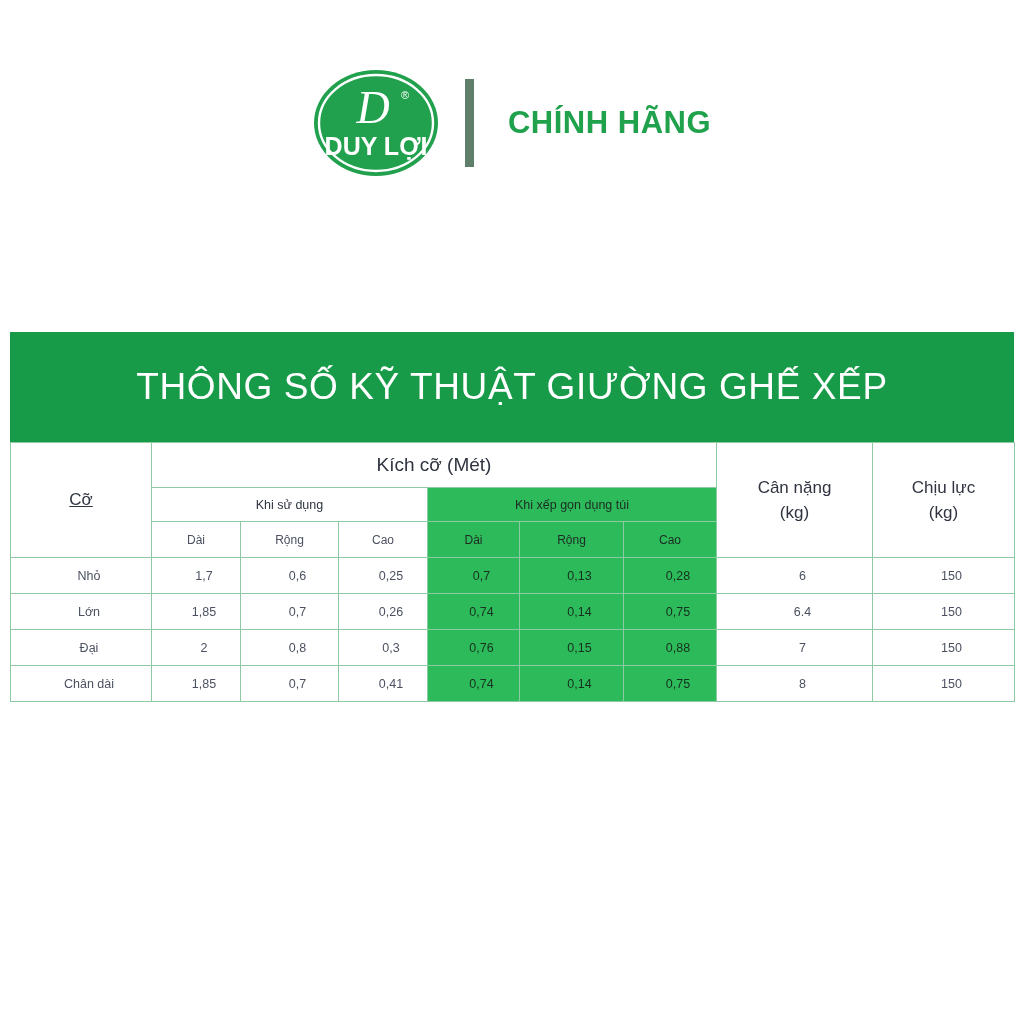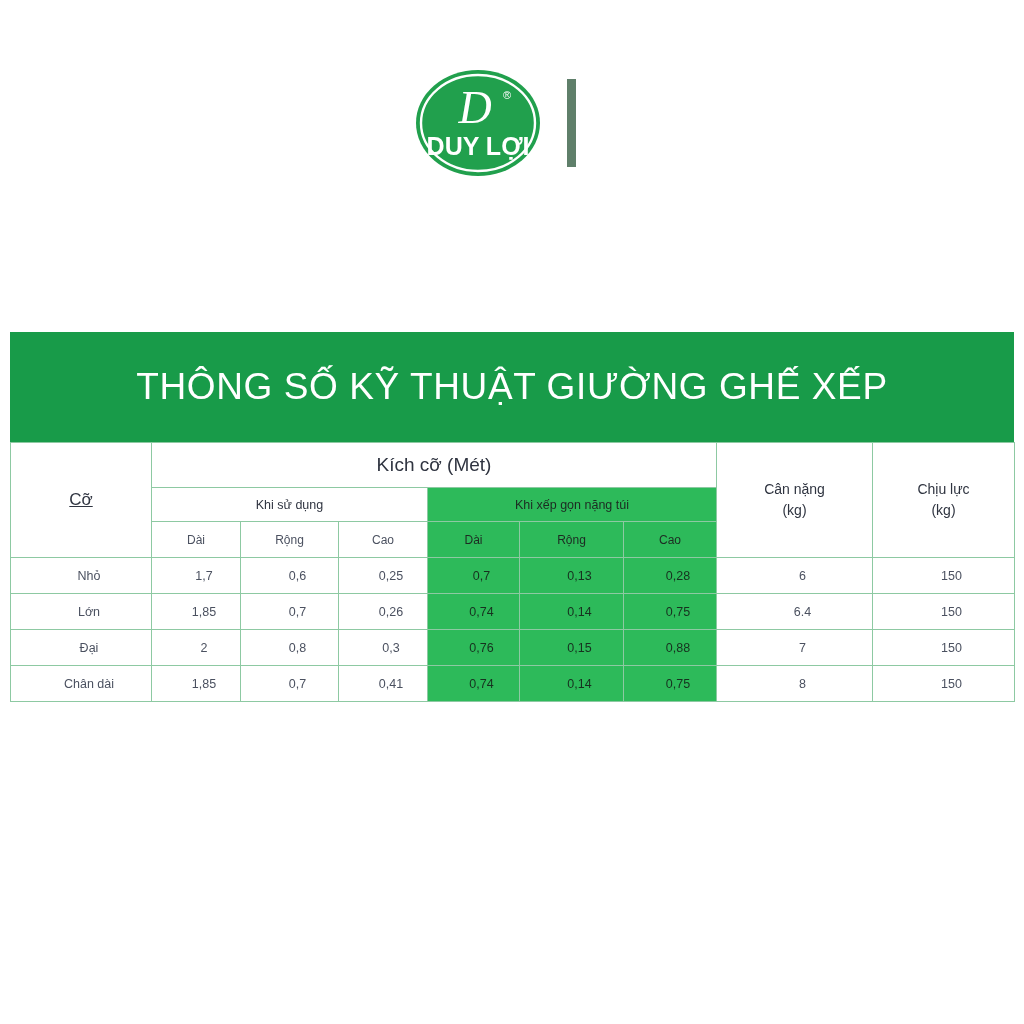--- a/index.html
+++ b/index.html
@@ -99,21 +99,21 @@
     vertical-align: middle;
     padding: 0;
     font-weight: normal;
   }
 
   
   .h-size      { font-size: 17px; font-weight: bold; color: #2f3440; height: 112px; text-decoration: underline; }
   .h-group     { font-size: 19px; font-weight: bold; color: #2f3440; height: 44px; }
   .h-sub       { font-size: 12.5px; font-weight: bold; color: #2f3440; height: 33px; }
   .h-col       { font-size: 12px; color: #4b5160; height: 35px; }
-  .h-stack     { font-size: 14px; font-weight: bold; color: #2f3440; height: 112px; line-height: 1.5; }
+  .h-stack     { font-size: 17px; font-weight: bold; color: #2f3440; height: 112px; line-height: 1.5; }
 
   
   .green-cell {
     background: #2DBA5A;
     border-color: #48c06f;
   }
   .green-cell.h-sub,
   .green-cell.h-col {
     color: #1d2a22;
   }
@@ -151,20 +151,21 @@
         <ellipse cx="63" cy="54" rx="57" ry="48" fill="none" stroke="#ffffff" stroke-width="2.4"></ellipse>
         <text x="60" y="54" text-anchor="middle" font-family="'Liberation Serif','DejaVu Serif',serif" font-size="46" font-style="italic" fill="#ffffff">D</text>
         <text x="92" y="30" text-anchor="middle" font-family="'Liberation Sans',sans-serif" font-size="11" fill="#ffffff">®</text>
         <text x="63" y="86" text-anchor="middle" font-family="'Liberation Sans',sans-serif" font-size="25" font-weight="bold" fill="#ffffff">DUY LỢI</text>
       </svg>
     </div>
 
     <div class="brand-divider"></div>
 
     <div class="brand-text">
+      <div class="line">CHÍNH HÃNG</div>
     </div>
 
   </div>
 </div>
 
 <div class="spec-wrap">
 
   <div class="spec-title">THÔNG SỐ KỸ THUẬT GIƯỜNG GHẾ XẾP</div>
 
   <table class="spec">
@@ -187,21 +188,21 @@
           <div>Cân nặng</div>
           <div>(kg)</div>
         </th>
         <th class="h-stack" rowspan="3">
           <div>Chịu lực</div>
           <div>(kg)</div>
         </th>
       </tr>
       <tr>
         <th class="h-sub" colspan="3">Khi sử dụng</th>
-        <th class="h-sub green-cell" colspan="3">Khi xếp gọn nặng túi</th>
+        <th class="h-sub green-cell" colspan="3">Khi xếp gọn dụng túi</th>
       </tr>
       <tr>
         <th class="h-col">Dài</th>
         <th class="h-col">Rộng</th>
         <th class="h-col">Cao</th>
         <th class="h-col green-cell">Dài</th>
         <th class="h-col green-cell">Rộng</th>
         <th class="h-col green-cell">Cao</th>
       </tr>
     </thead>

